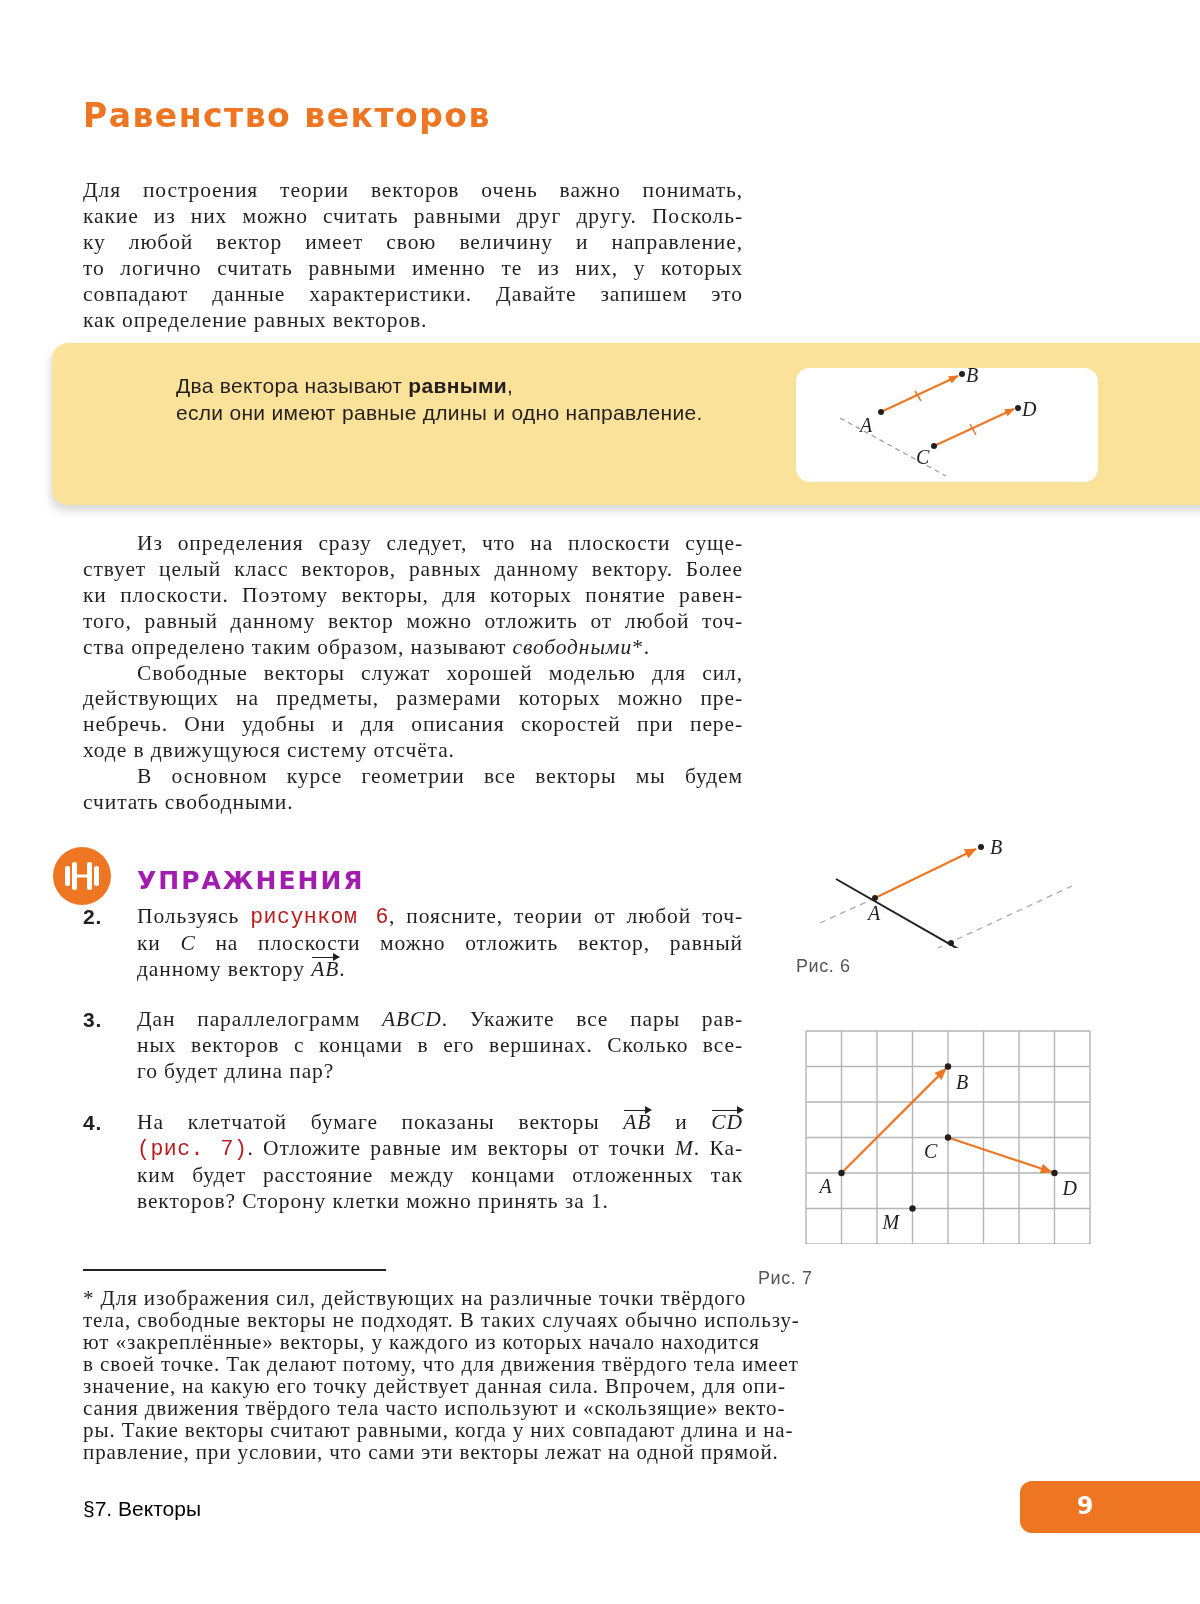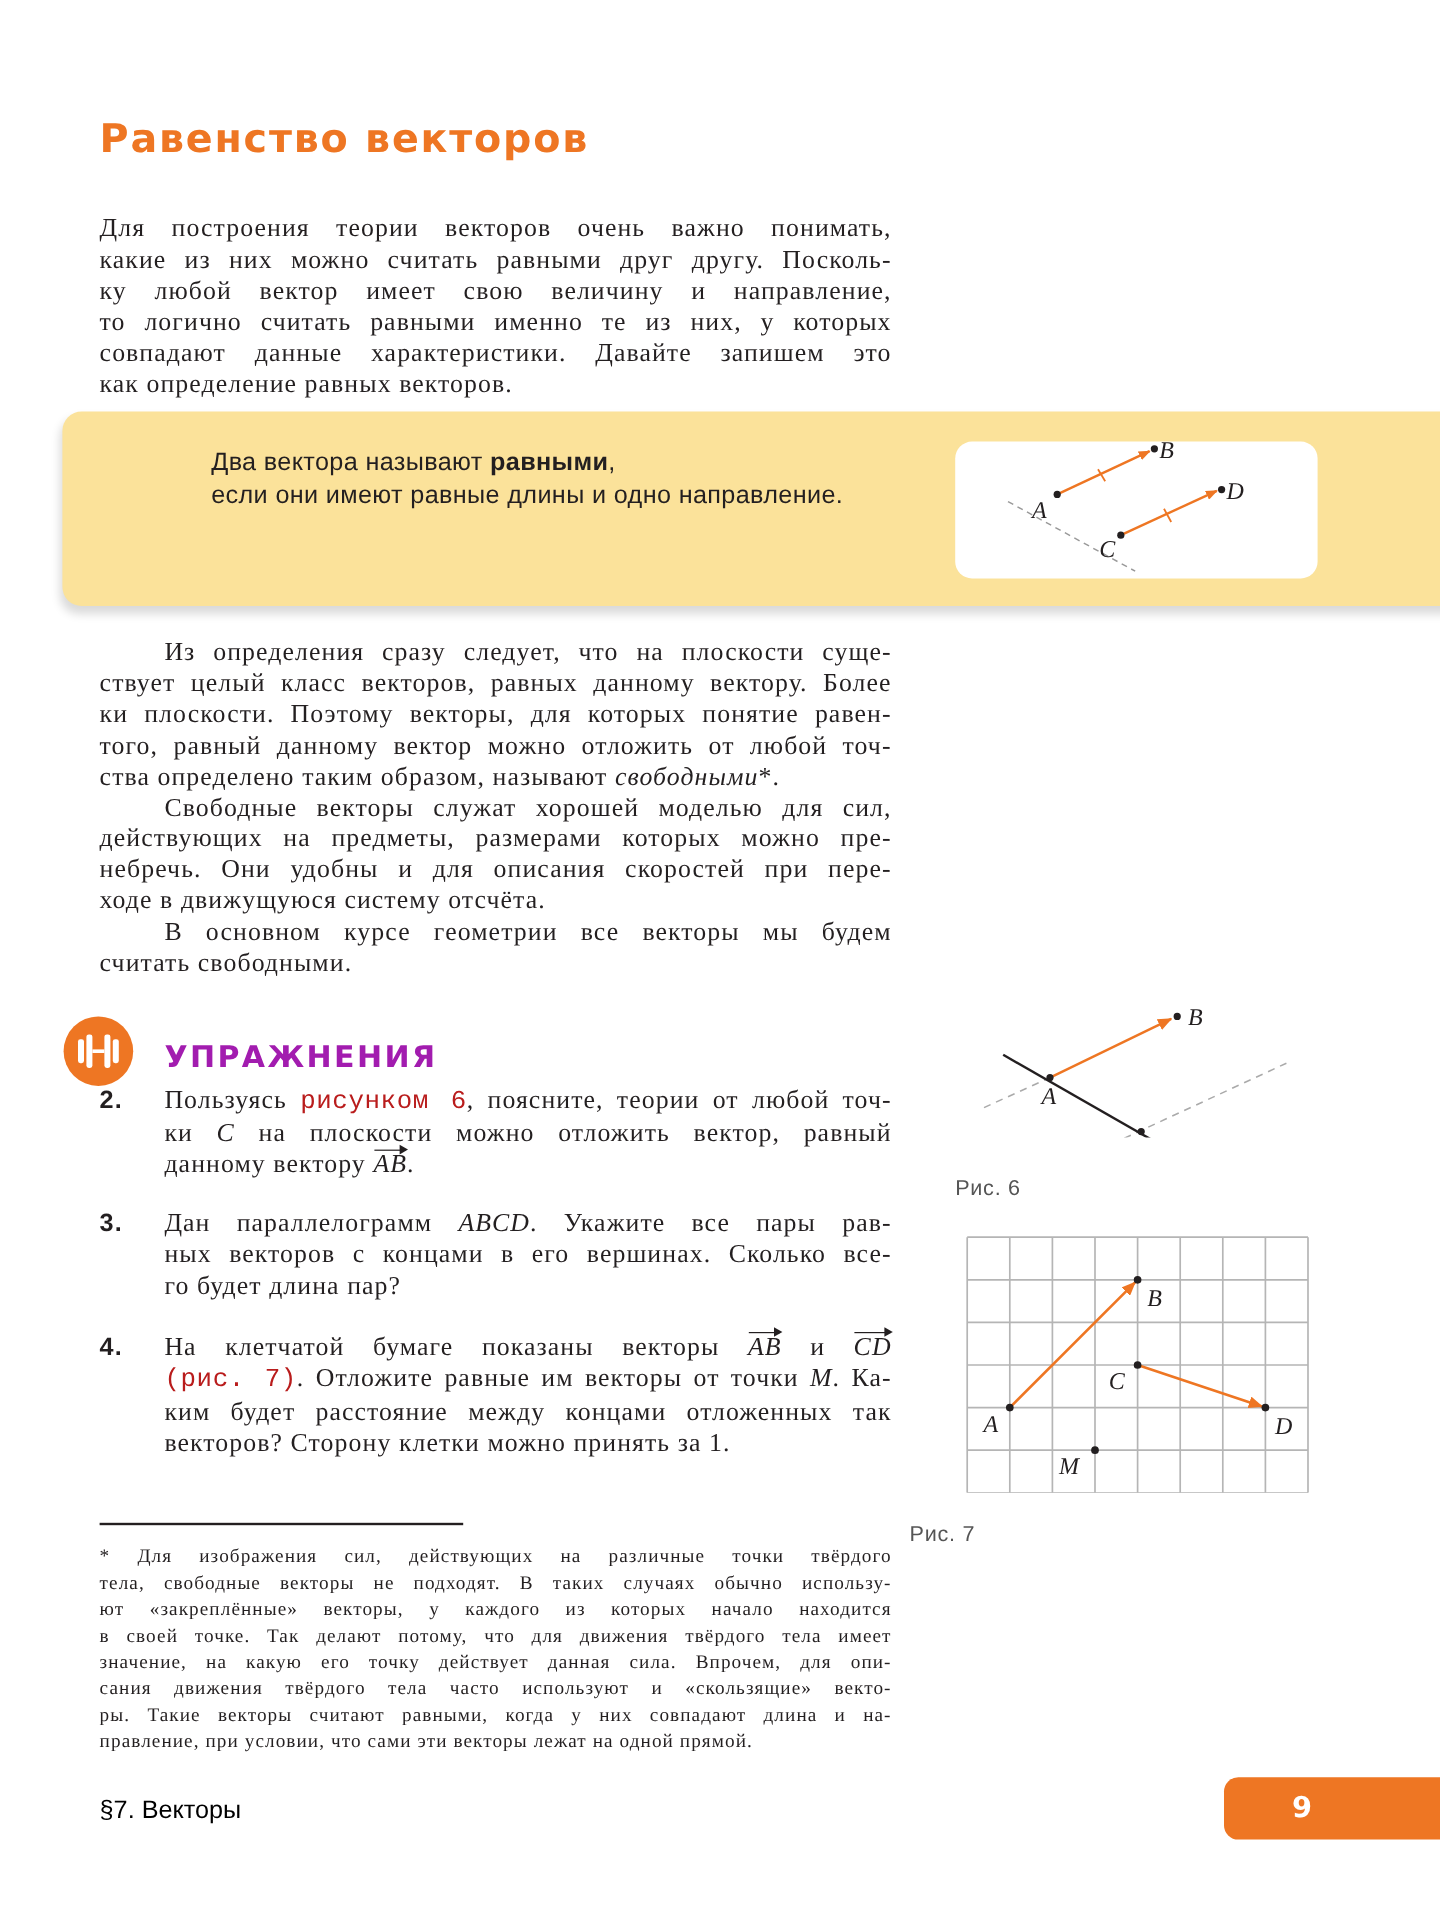--- a/index.html
+++ b/index.html
@@ -57,21 +57,21 @@
     content: ""; position: absolute; left: 1px; right: 1px; top: 0px; border-top: 1.5px solid #231f20;
   }
   .vec::after {
     content: ""; position: absolute; right: -1px; top: -4px; border-left: 7px solid #231f20;
     border-top: 4px solid transparent; border-bottom: 4px solid transparent;
   }
 
   .fn-rule { left: 83px; top: 1269px; width: 303px; height: 0; border-top: 2px solid #231f20; }
   .footnote {
     left: 83px; top: 1287px; width: 660px; font-family: "Liberation Serif", serif;
-    font-size: 16px; line-height: 22px; letter-spacing: 0.9px;
+    font-size: 21px; line-height: 22px; letter-spacing: 0.9px;
   }
 
   .caption { font-family: "Liberation Sans", sans-serif; font-size: 18px; color: #555; letter-spacing: 0.6px; }
   .fig6 { left: 800px; top: 828px; width: 300px; height: 150px; }
 
   .footer-section {
     left: 83px; top: 1497px; font-family: "Liberation Sans", sans-serif; font-size: 21px; color: #000000;
   }
   .page-tab {
     left: 1020px; top: 1481px; width: 200px; height: 52px; background: #ee7623;
@@ -197,21 +197,21 @@
     <line x1="36" y1="51" x2="188" y2="138" stroke="#231f20" stroke-width="2"></line>
     <line x1="75" y1="70" x2="176" y2="21" stroke="#ee7623" stroke-width="2" marker-end="url(#arrO2)"></line>
     <circle cx="75" cy="70" r="3" fill="#231f20"></circle>
     <circle cx="181" cy="19" r="3" fill="#231f20"></circle>
     <circle cx="151" cy="115" r="3" fill="#231f20"></circle>
     <text x="68" y="92" font-family="Liberation Serif, serif" font-style="italic" font-size="20" fill="#231f20">A</text>
     <text x="190" y="26" font-family="Liberation Serif, serif" font-style="italic" font-size="20" fill="#231f20">B</text>
     <text x="143" y="138" font-family="Liberation Serif, serif" font-style="italic" font-size="20" fill="#231f20">C</text>
   </svg>
 </div>
-<div class="abs caption" style="left:796px; top:980px;">Рис. 6</div>
+<div class="abs caption" style="left:796px; top:956px;">Рис. 6</div>
 
 <div class="abs" style="left:804px; top:1029px; width:290px; height:215px;">
   <svg id="fig7svg" width="290" height="215" viewBox="0 0 290 215">
     <defs>
       <marker id="arrO3" markerWidth="12" markerHeight="10" refX="11" refY="5" orient="auto" markerUnits="userSpaceOnUse">
         <path d="M0,0 L12,5 L0,10 z" fill="#ee7623"></path>
       </marker>
     </defs>
     <g id="fig7grid">
         <line x1="2" y1="2" x2="2" y2="215" stroke="#b5b5b5" stroke-width="1.4"></line>

